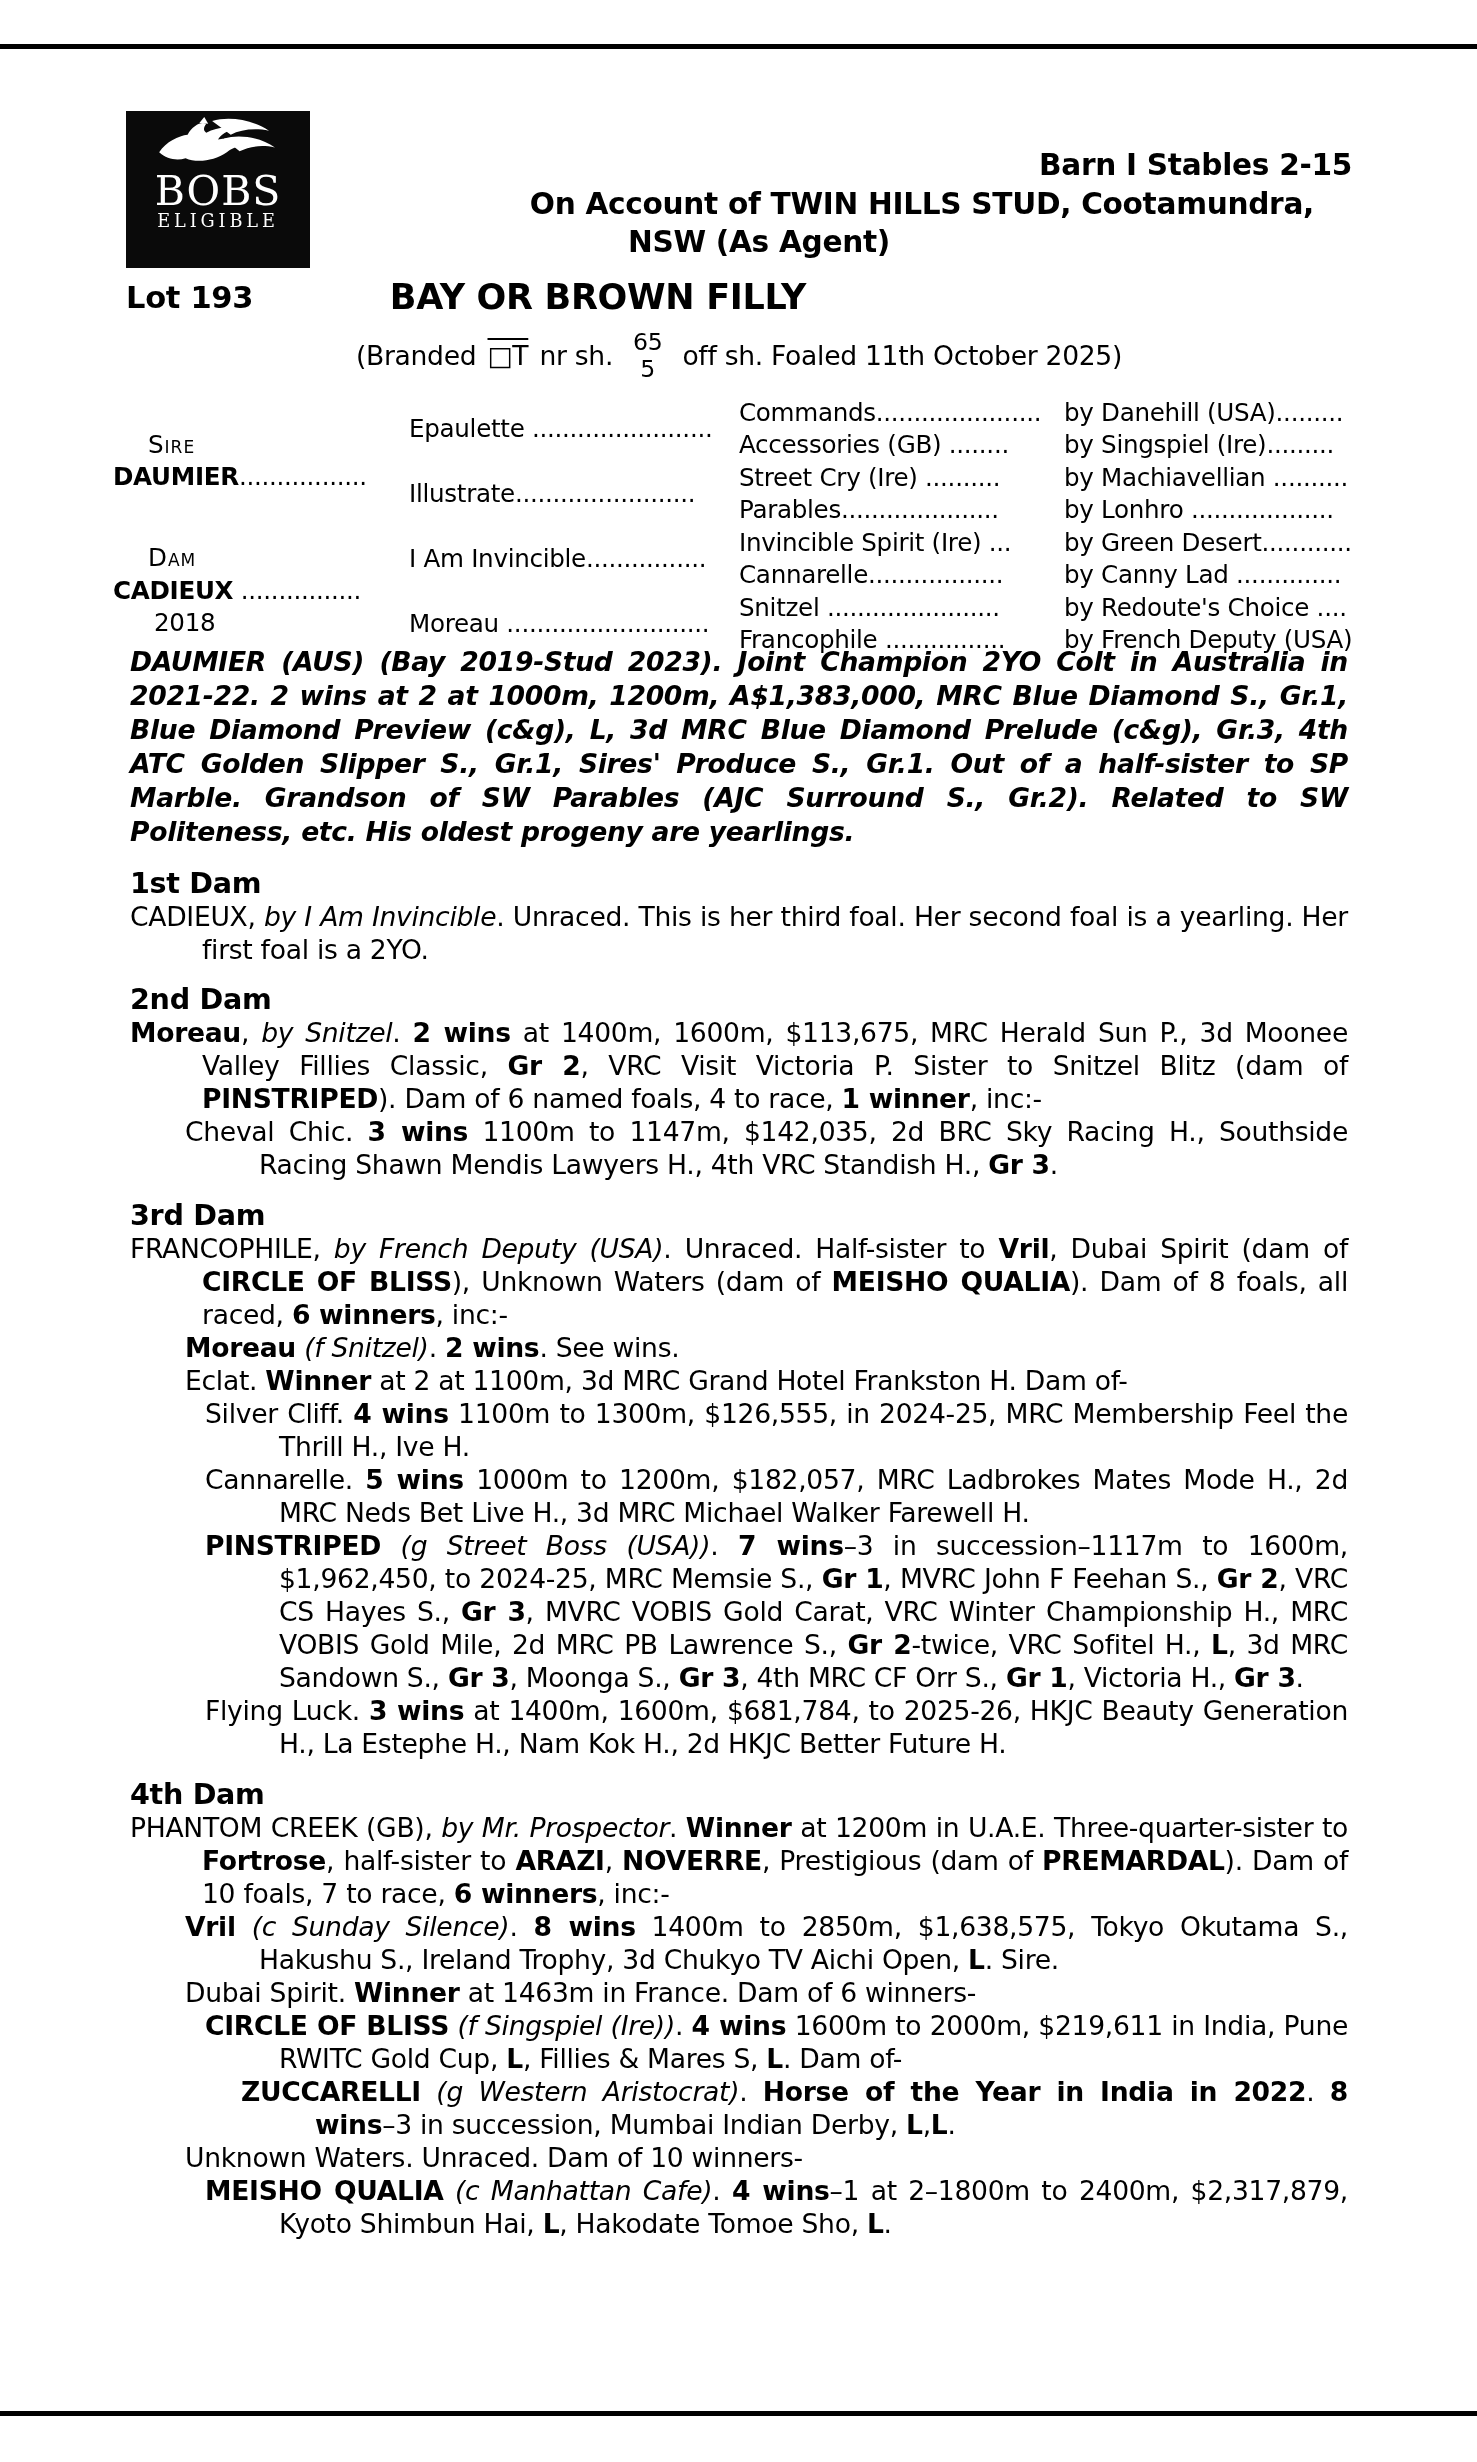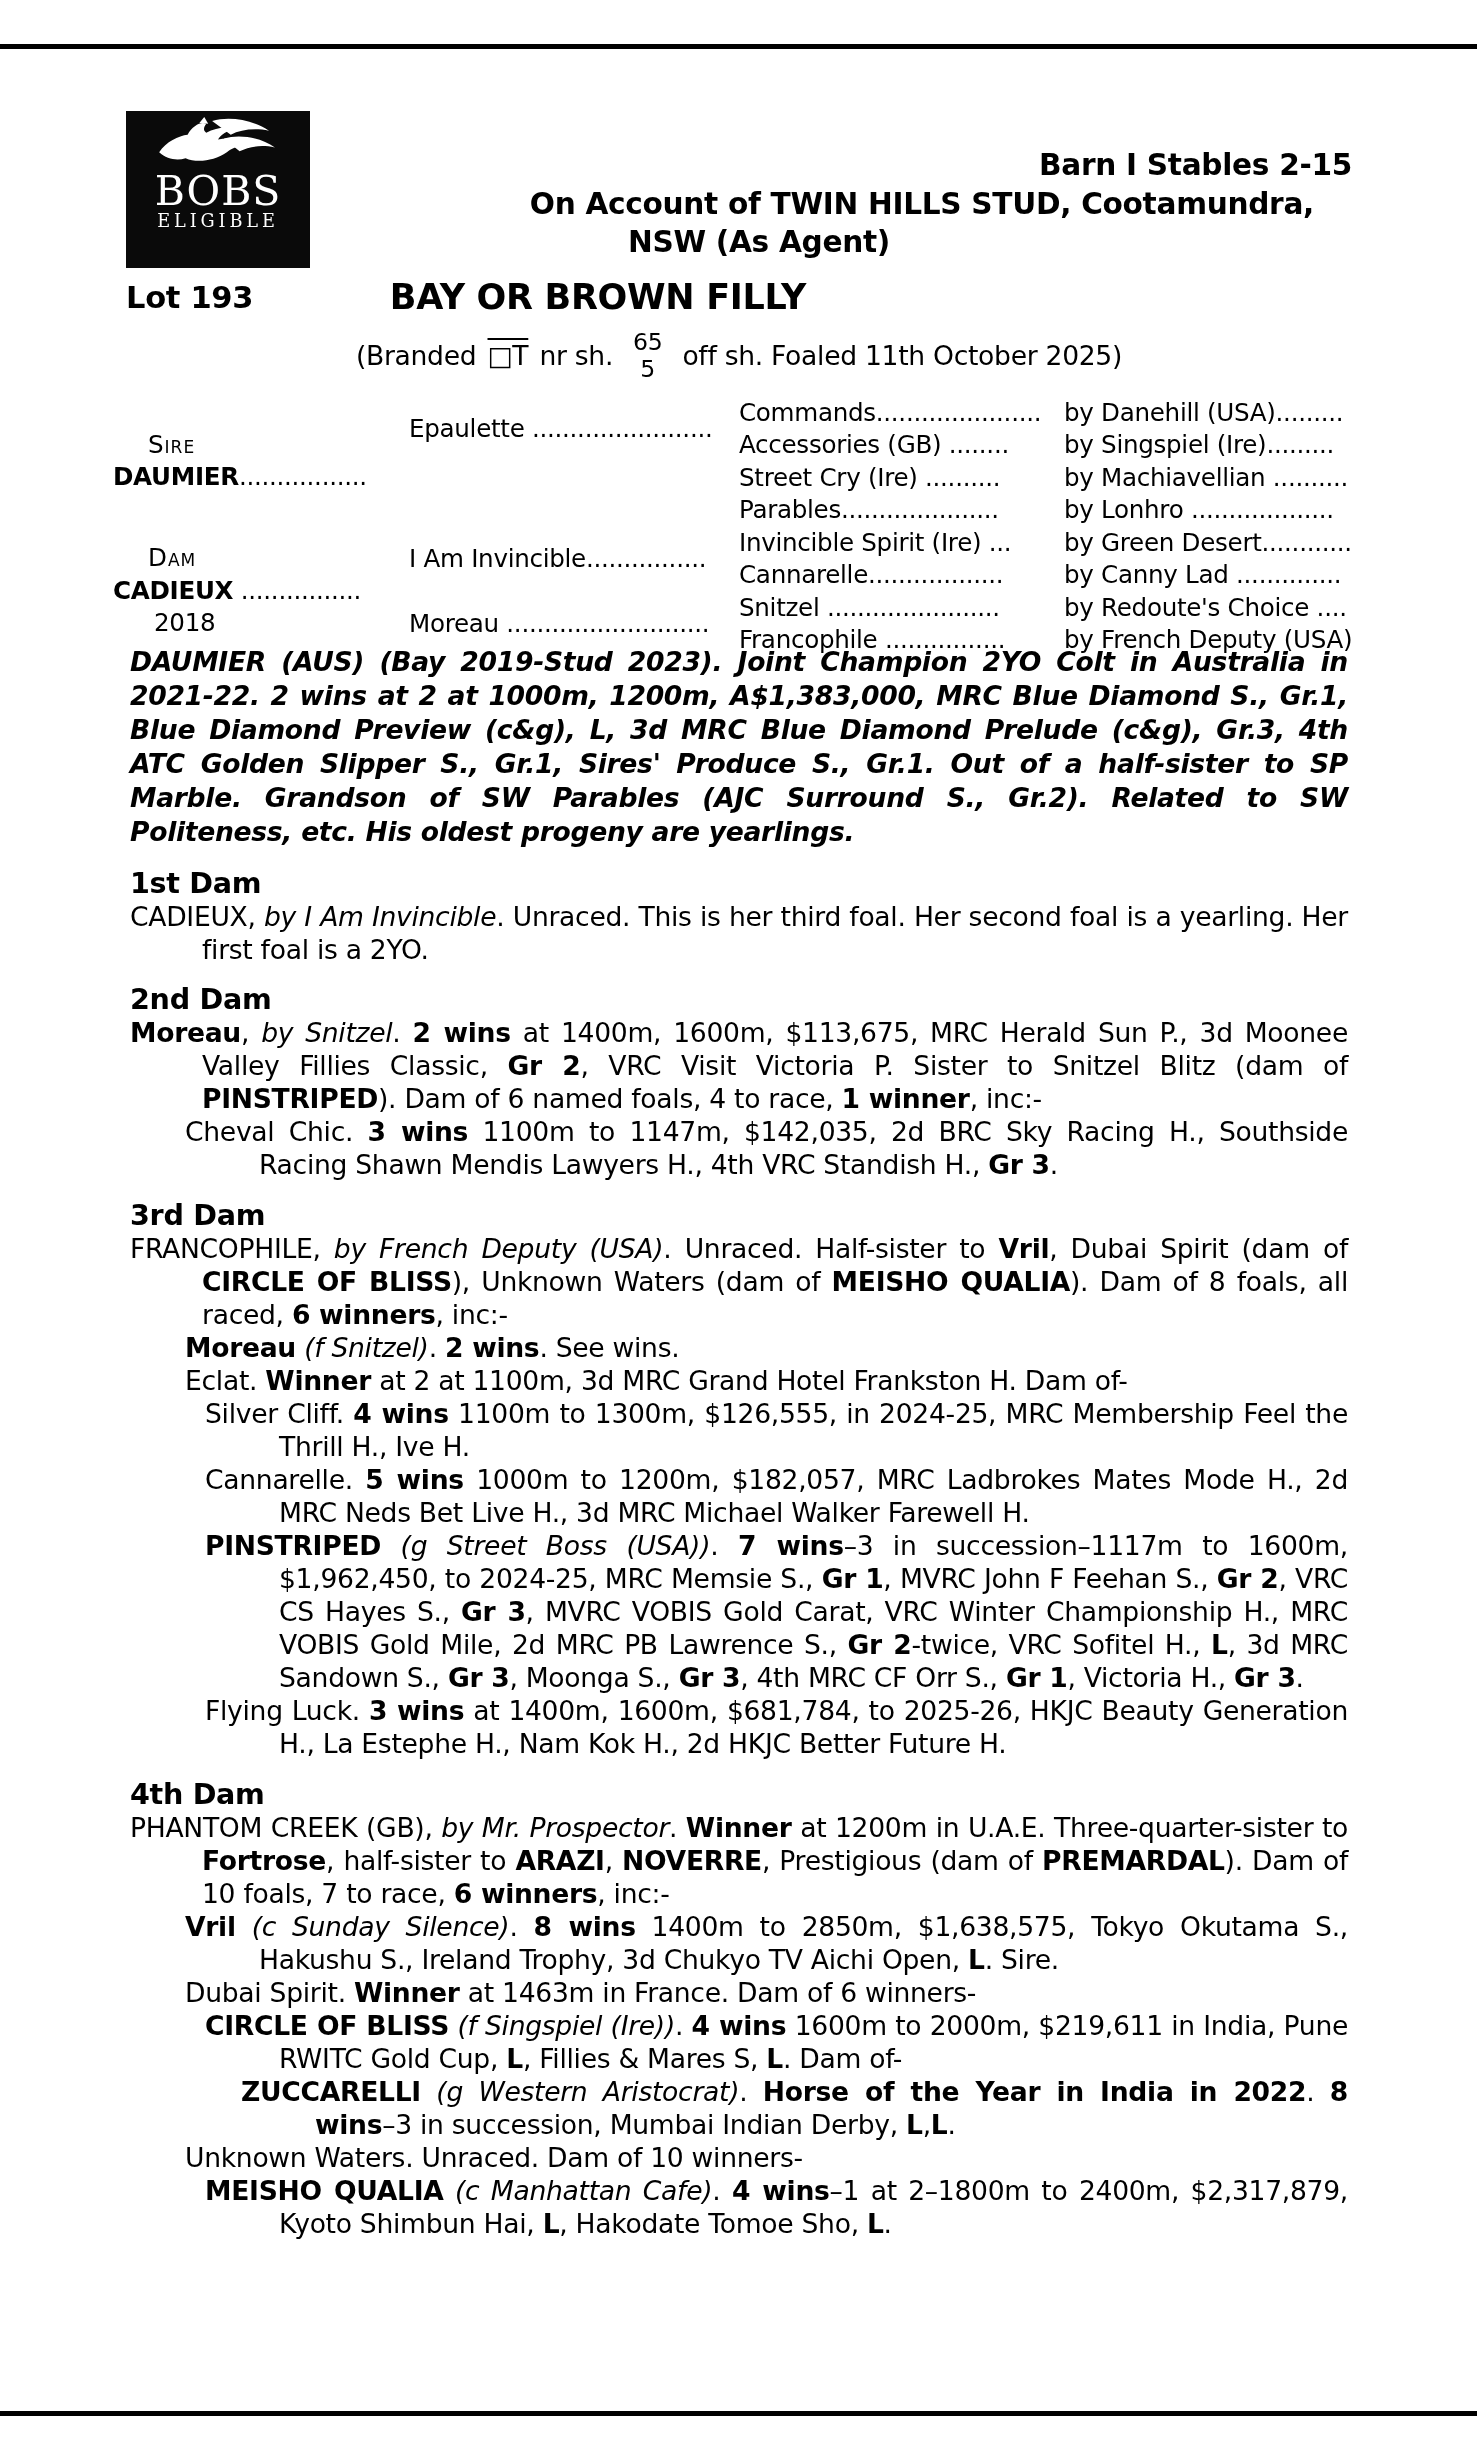--- a/index.html
+++ b/index.html
@@ -95,20 +95,21 @@
   <div class="c1a">
     <div class="sc-label">Sire</div>
     <div class="ped-name"><span class="b">DAUMIER</span><span>.................</span></div>
   </div>
   <div class="c1b">
     <div class="sc-label">Dam</div>
     <div class="ped-name"><span class="b">CADIEUX</span><span> ................</span></div>
     <div class="year">2018</div>
   </div>
   <div class="ped-cell g2a">Epaulette ........................</div>
+  <div class="ped-cell g2b">Illustrate........................</div>
   <div class="ped-cell g2d">Moreau ...........................</div>
   <div class="ped-cell g2c">I Am Invincible................</div>
 
   <div class="ped-cell g3" style="grid-row:1">Commands......................</div>
   <div class="ped-cell g4" style="grid-row:1">by Danehill (USA).........</div>
   <div class="ped-cell g3" style="grid-row:2">Accessories (GB) ........</div>
   <div class="ped-cell g4" style="grid-row:2">by Singspiel (Ire).........</div>
   <div class="ped-cell g3" style="grid-row:3">Street Cry (Ire) ..........</div>
   <div class="ped-cell g4" style="grid-row:3">by Machiavellian ..........</div>
   <div class="ped-cell g3" style="grid-row:4">Parables.....................</div>

